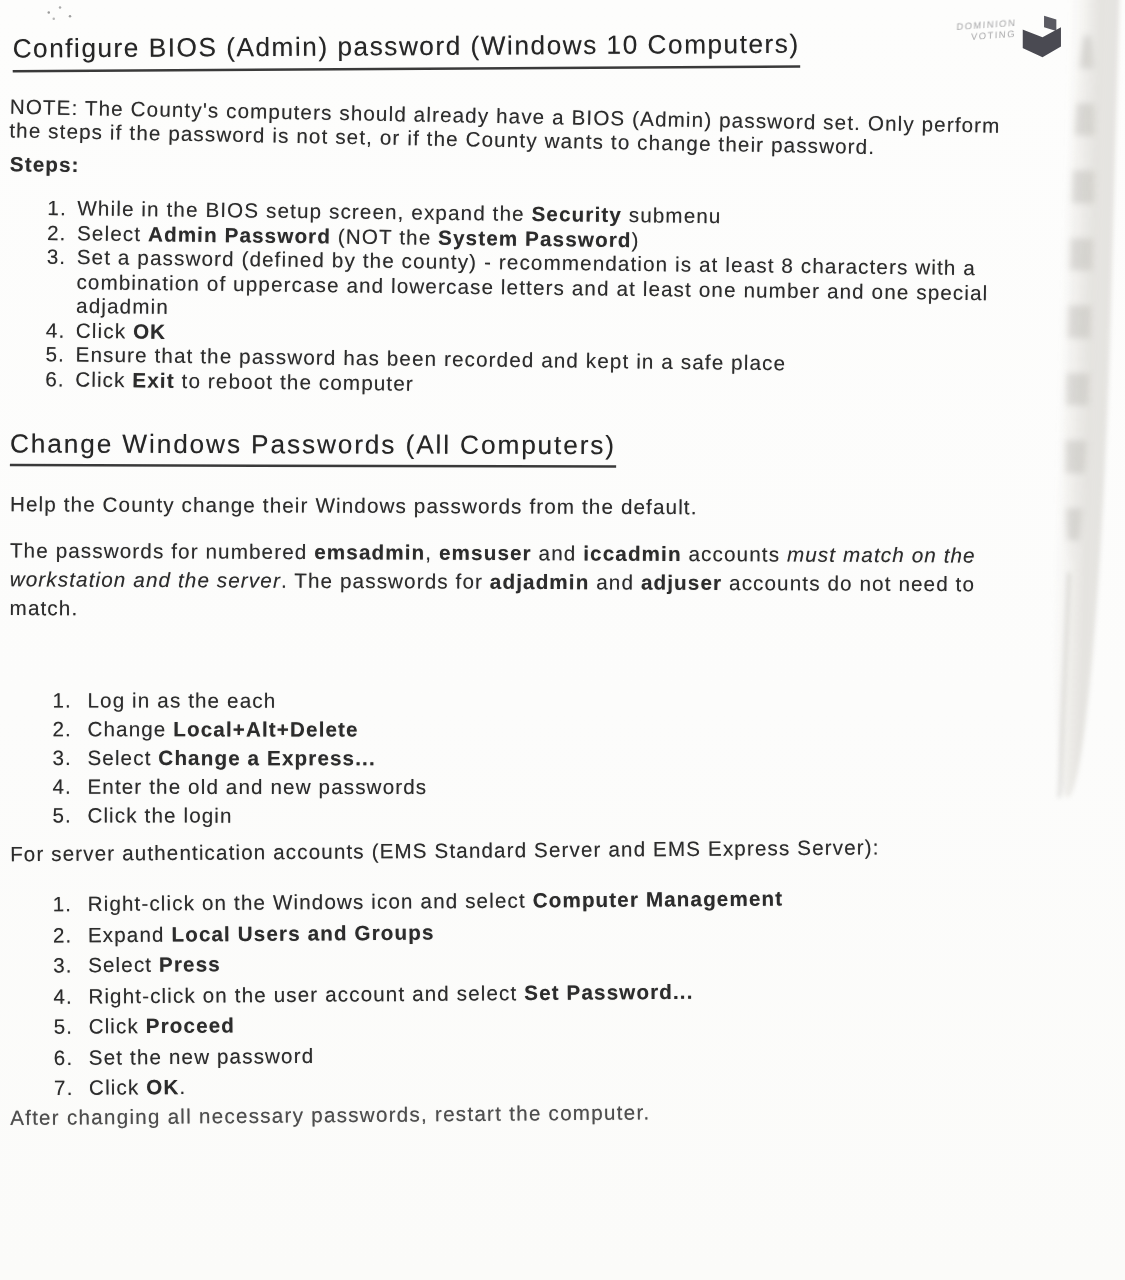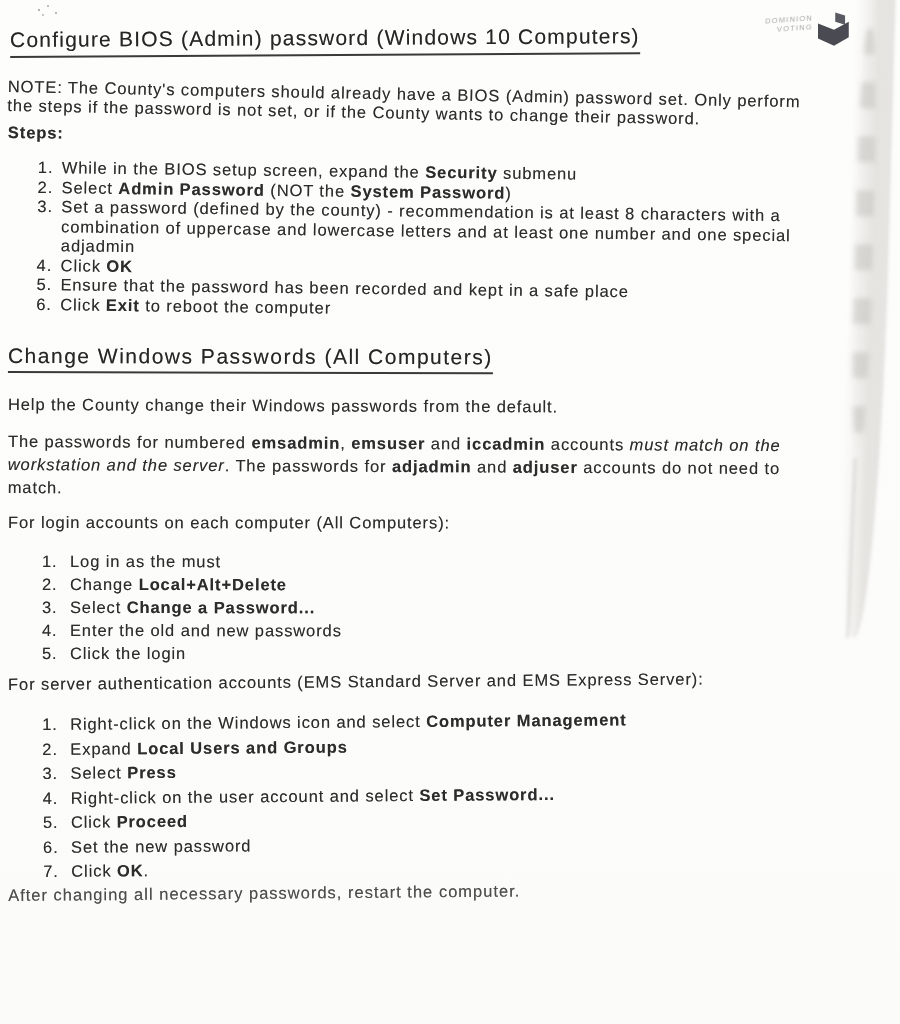--- a/index.html
+++ b/index.html
@@ -122,35 +122,34 @@
   </div>
 
   <div class="blk" style="left:8px;top:344px;transform:rotate(0.15deg);">
     <span class="h2">Change Windows Passwords (All Computers)</span>
   </div>
 
   <div class="blk body-txt" style="left:8px;top:395px;transform:rotate(0.25deg);">Help the County change their Windows passwords from the default.</div>
 
   <div class="blk body-txt para para-loose" style="left:8px;top:430px;transform:rotate(0.3deg);"><span>The passwords for numbered </span><span class="b">emsadmin</span><span>, </span><span class="b">emsuser</span><span> and </span><span class="b">iccadmin</span><span> accounts </span><span class="i">must match on the</span><br><span class="i">workstation and the server</span><span>. The passwords for </span><span class="b">adjadmin</span><span> and </span><span class="b">adjuser</span><span> accounts do not need to</span><br><span>match.</span></div>
 
-  <div class="blk body-txt" style="left:8px;top:513px;transform:rotate(0.05deg);">For login accounts on each computer (All Computers):</div>
 
   <div class="blk" style="left:42px;top:550px;transform:rotate(0.05deg);">
     <ol class="steps lh23 gap28 body-txt">
         <li>
           <span class="num">1.</span>
-          <span class="txt"><span>Log in as the must</span></span>
+          <span class="txt"><span>Log in as the each</span></span>
         </li>
         <li>
           <span class="num">2.</span>
           <span class="txt"><span>Change </span><span class="b">Local+Alt+Delete</span></span>
         </li>
         <li>
           <span class="num">3.</span>
-          <span class="txt"><span>Select </span><span class="b">Change a Password...</span></span>
+          <span class="txt"><span>Select </span><span class="b">Change a Express...</span></span>
         </li>
         <li>
           <span class="num">4.</span>
           <span class="txt"><span>Enter the old and new passwords</span></span>
         </li>
         <li>
           <span class="num">5.</span>
           <span class="txt"><span>Click the login</span></span>
         </li>
       </ol>

